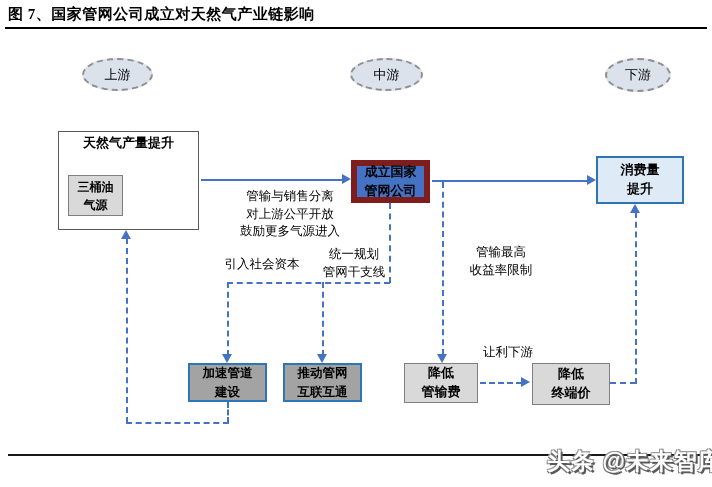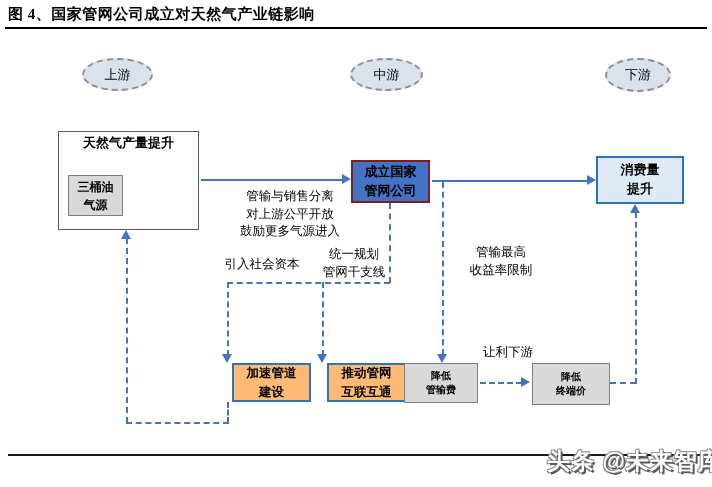--- a/index.html
+++ b/index.html
@@ -27,27 +27,27 @@
   .production-title { position:absolute; left:0; top:2px; width:100%; text-align:center;
                       font-size:13px; font-weight:bold; }
   .subnode { position:absolute; background:#d9d9d9; border:1px solid #7f7f7f;
              display:flex; align-items:center; justify-content:center; text-align:center;
              white-space:pre-line; font-weight:bold; font-size:12px; line-height:1.5;
              box-sizing:border-box; }
   .sub-a { left:9px; top:43px; width:55px; height:41px; }
   .sub-b { left:74px; top:43px; width:55px; height:41px; }
 
   .company-box { left:351px; top:160px; width:79px; height:43px; background:#4472C4;
-                 border:2px solid #7f1d1d; font-size:13px; }
+                 border:6px solid #7f1d1d; font-size:13px; }
   .consumption-box { left:596px; top:156px; width:88px; height:48px; background:#DEEBF7;
                      border:2px solid #2E75B6; font-size:13px; }
-  .lightblue { background:#fdba74; border:2px solid #2E75B6; font-size:12.5px;margin-left:44px; }
+  .lightblue { background:#a3a3a3; border:2px solid #2E75B6; font-size:12.5px; }
   .accel-box { left:188px; top:363px; width:79px; height:39px; }
   .interconn-box { left:283px; top:363px; width:79px; height:39px; }
-  .graynode { background:#D9D9D9; border:1.5px solid #7f7f7f; font-size:10px; }
+  .graynode { background:#D9D9D9; border:1.5px solid #7f7f7f; font-size:13px; }
   .fee-box { left:404px; top:363px; width:74px; height:40px; }
   .price-box { left:532px; top:363px; width:78px; height:42px; }
 
   
   .edge-label { font-size:12.5px; line-height:17.5px; white-space:pre-line; text-align:center; }
   .lbl-fair { left:231px; top:188px; width:118px; }
   .lbl-capital { left:214px; top:256px; width:96px; }
   .lbl-plan { left:306px; top:246px; width:96px; }
   .lbl-yield { left:455px; top:244px; width:92px; }
   .lbl-benefit { left:478px; top:344px; width:60px; }
@@ -72,21 +72,21 @@
   .wm-text { font-size:23px; font-weight:bold; color:#fff; white-space:nowrap; padding:0 2px;
              text-shadow: 2px 2px 0 #595959, -1px -1px 0 #9a9a9a, 1px -1px 0 #7d7d7d,
                           -1px 1px 0 #7d7d7d, 0 0 1px #6b6b6b;
              font-family:"Liberation Sans", sans-serif; letter-spacing:1px; }
 </style>
 </head>
 <body>
 
 <div class="page">
 
-  <div class="abs fig-title">图 4、国家管网公司成立对天然气产业链影响</div>
+  <div class="abs fig-title">图 7、国家管网公司成立对天然气产业链影响</div>
   <div class="abs title-rule"></div>
 
   <div>
 
     <div class="abs stage" style="left:82px; top:58px; width:71px; height:33px;">上游</div>
     <div class="abs stage" style="left:350px; top:58px; width:73px; height:33px;">中游</div>
     <div class="abs stage" style="left:605px; top:58px; width:66px; height:34px;">下游</div>
 
     <div class="abs node production-box">
       <div class="production-title">天然气产量提升</div>

